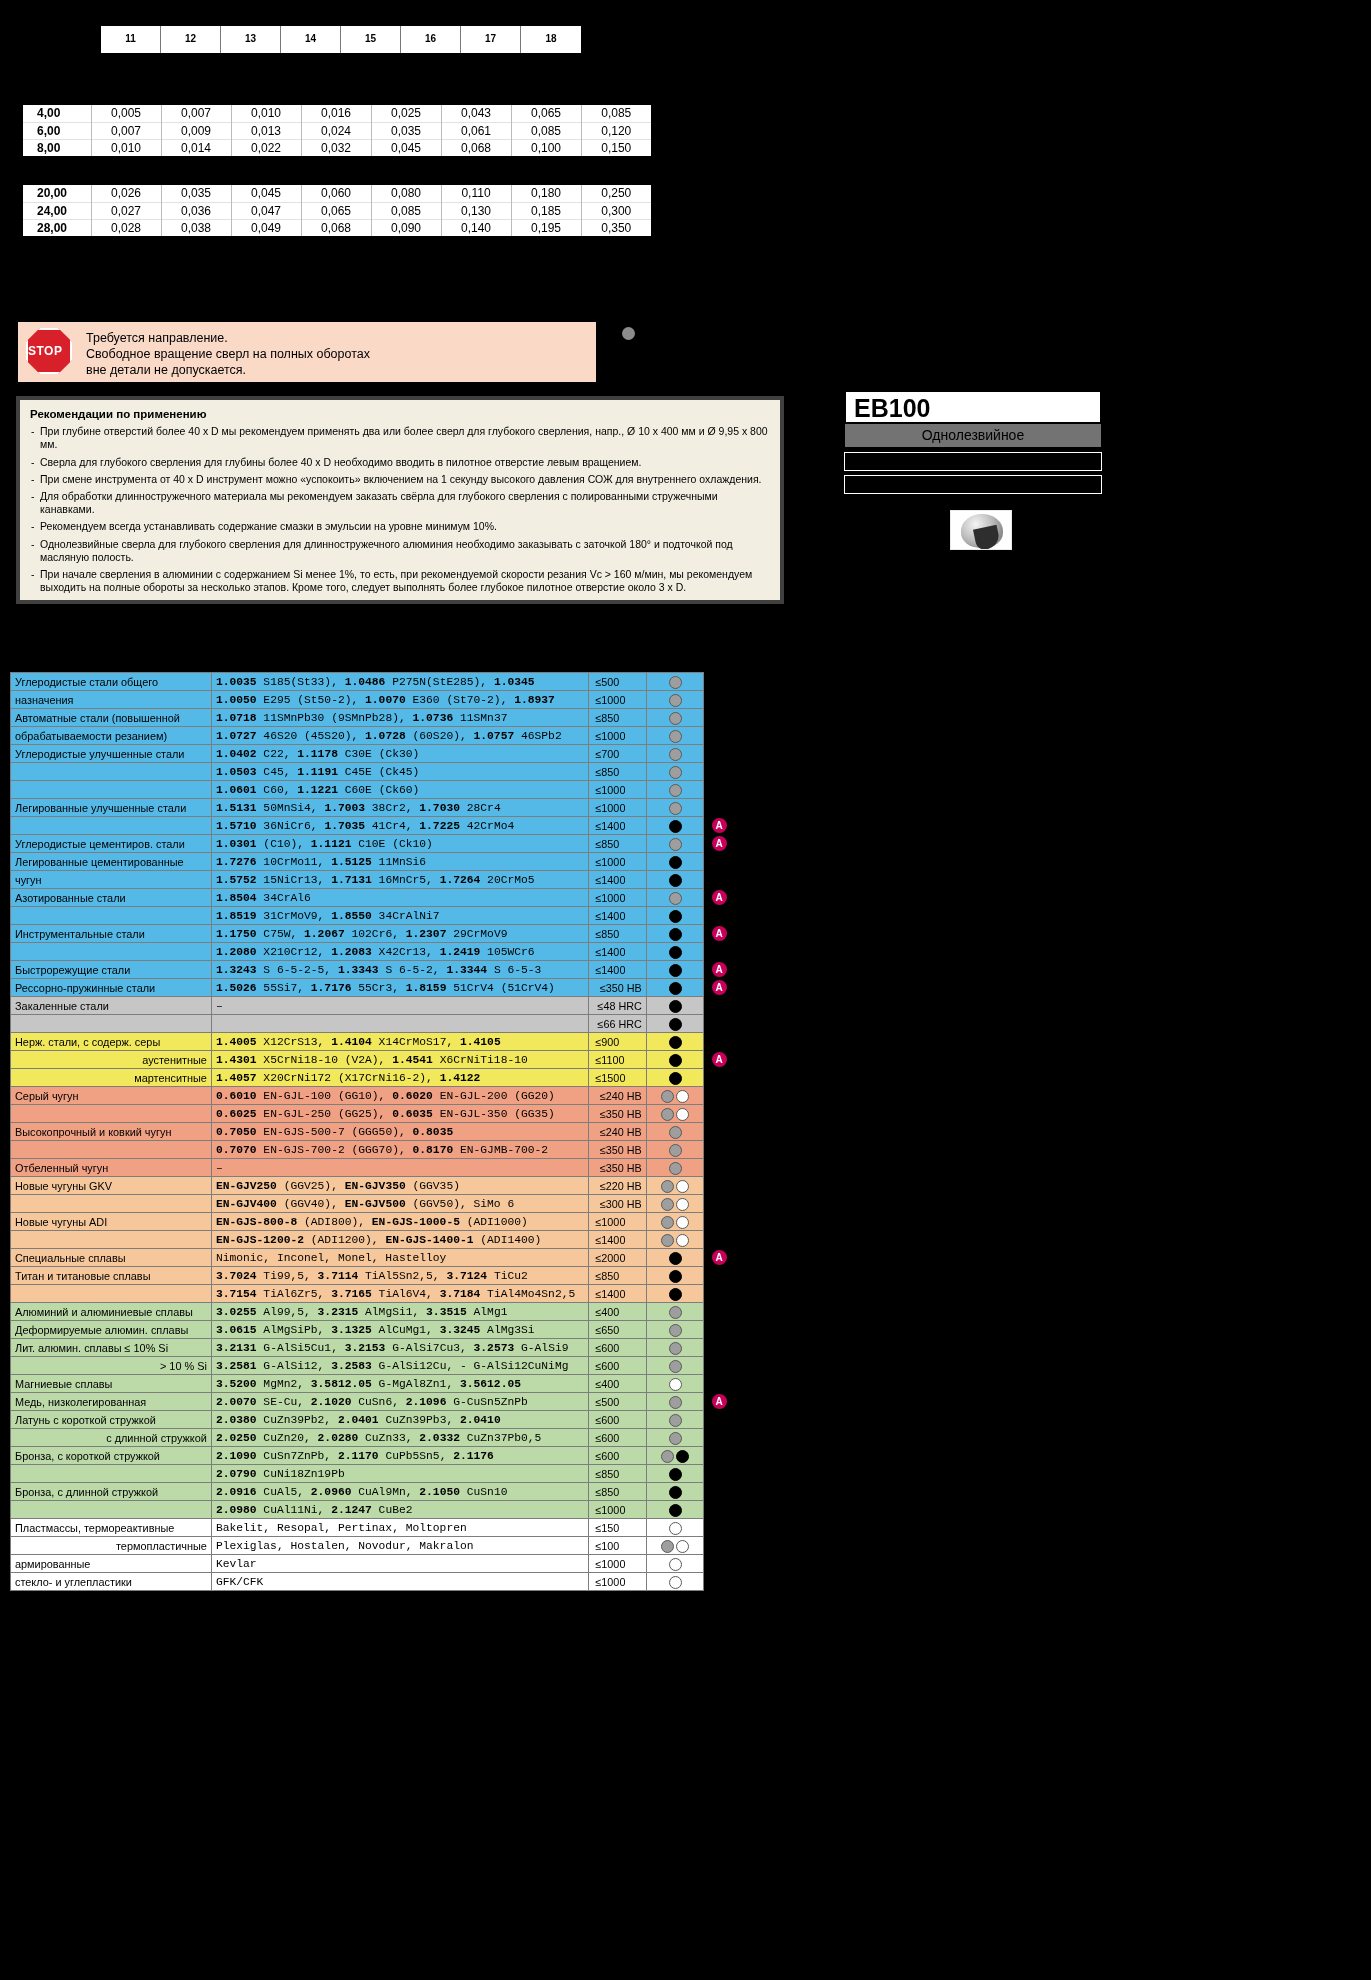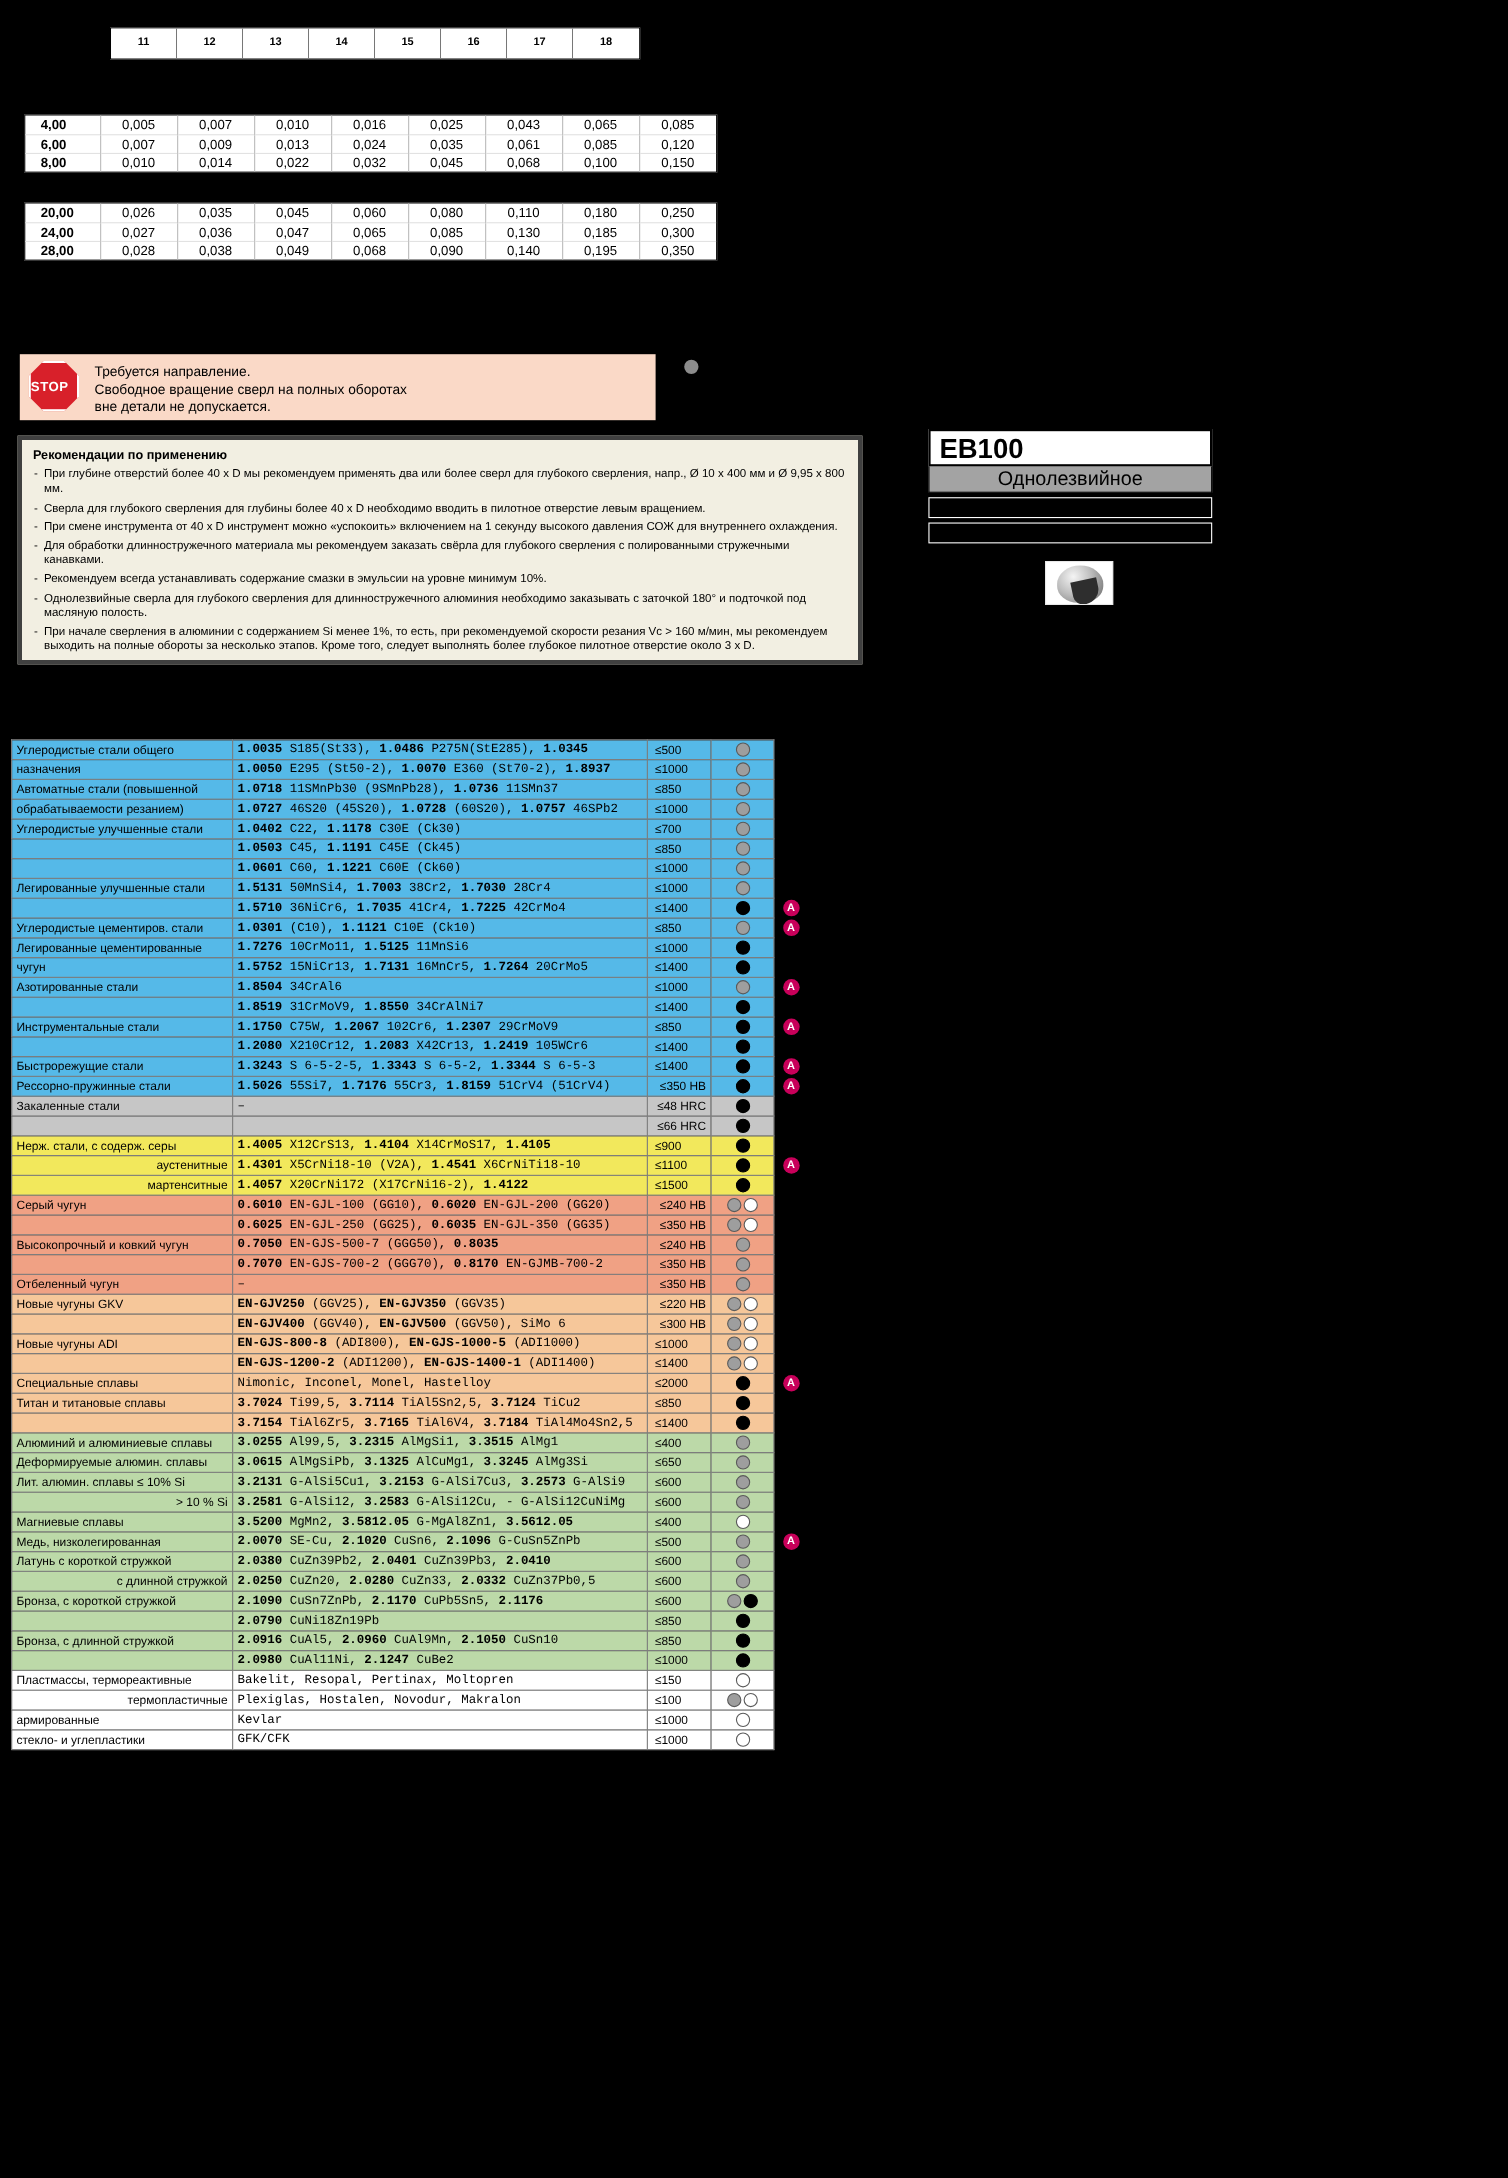--- a/index.html
+++ b/index.html
@@ -79,22 +79,22 @@
   .rec-box li { margin:4px 0 1px 0; padding-left:10px; position:relative; }
   .rec-box li:before { content:"-"; position:absolute; left:1px; }
 
   
   .eb-panel { position:absolute; left:844px; top:390px; width:258px; }
   .eb-title {
     background:#fff; border:2px solid #000; height:34px;
     font-size:25px; font-weight:bold; line-height:32px; padding-left:8px;
   }
   .eb-sub {
-    background:#a3a3a3; border:1px solid #000; border-top:none; height:24px;
-    font-size:18px; text-align:center; line-height:23px;
+    background:#737373; border:1px solid #000; border-top:none; height:24px;
+    font-size:14px; text-align:center; line-height:23px;
   }
   .eb-bar {
     background:#000; border:1px solid #fff; height:19px; margin-top:4px;
   }
   .eb-img {
     margin:16px auto 0 auto; width:62px; height:40px;
     background:#fff; position:relative; left:8px;
     border:1px solid #e8e8e8; overflow:hidden;
   }
   .eb-img .tip {

